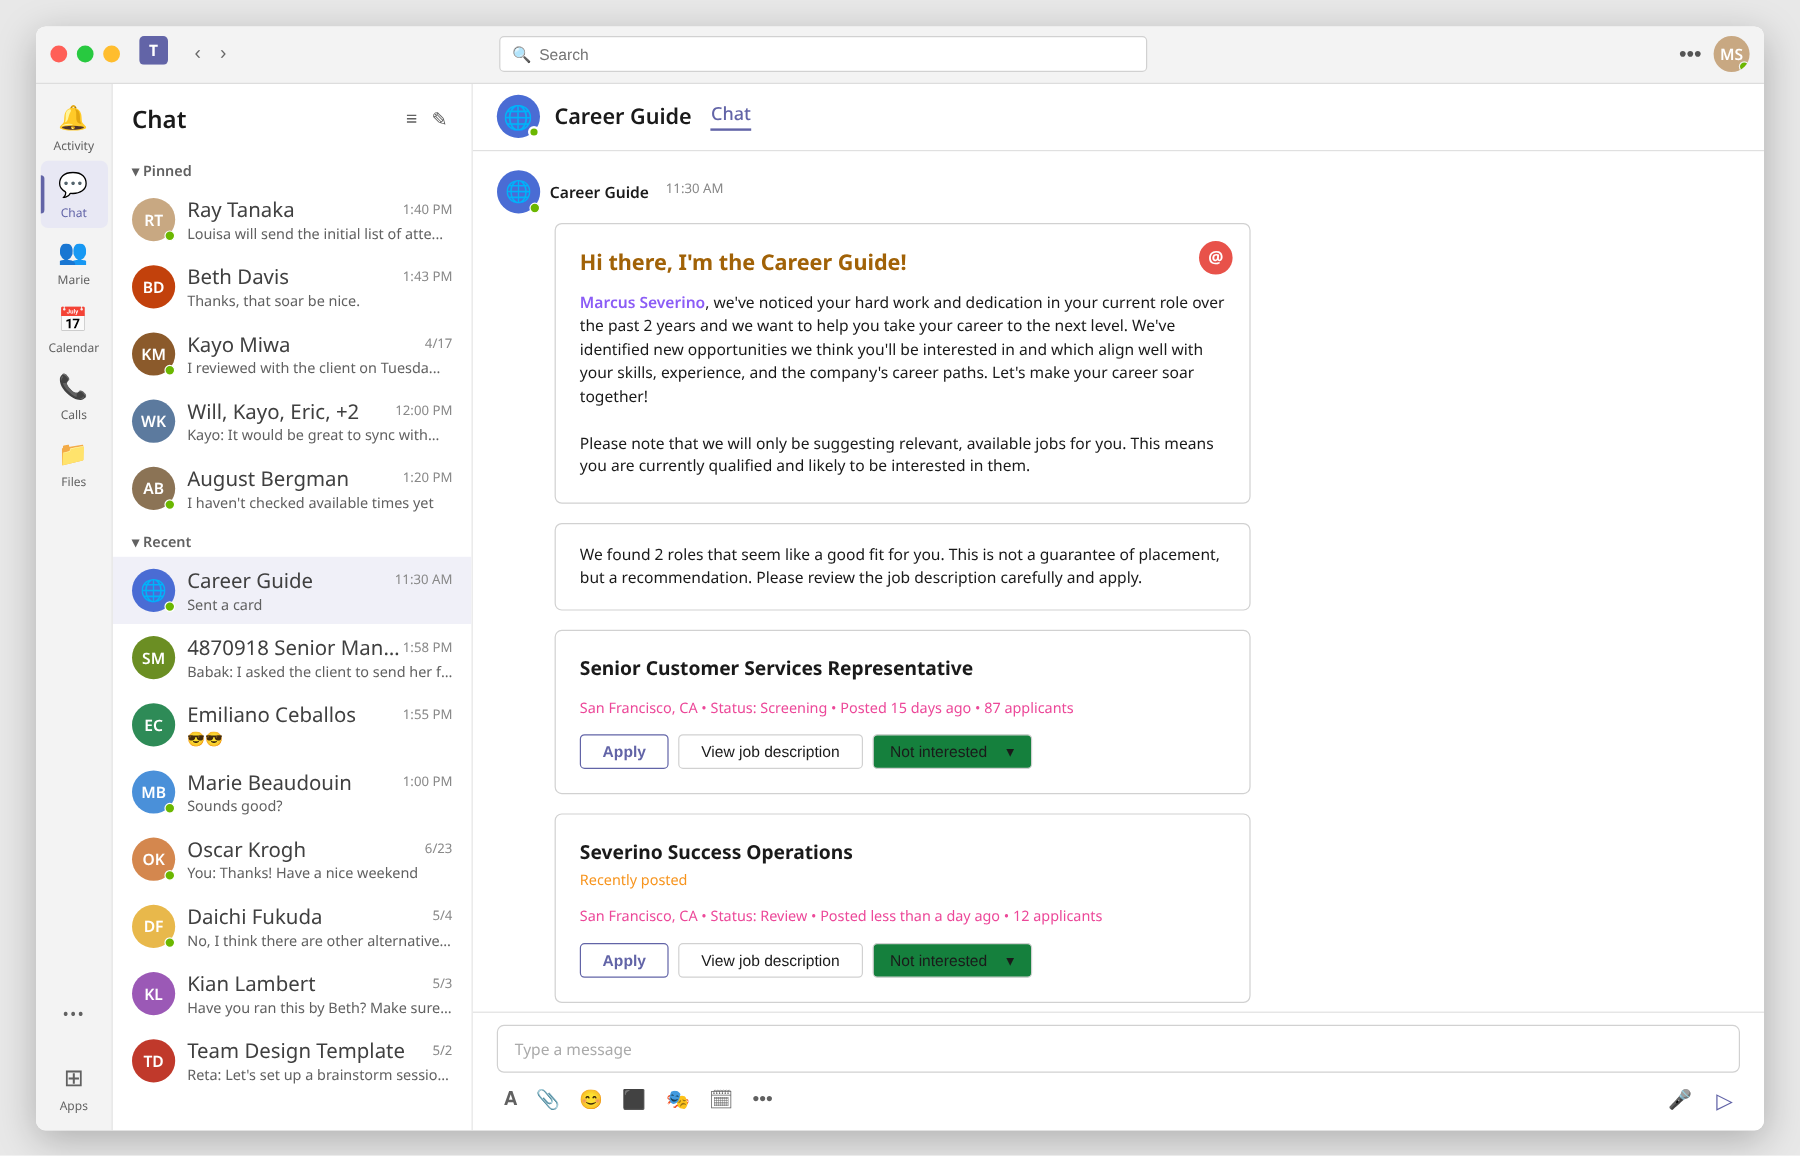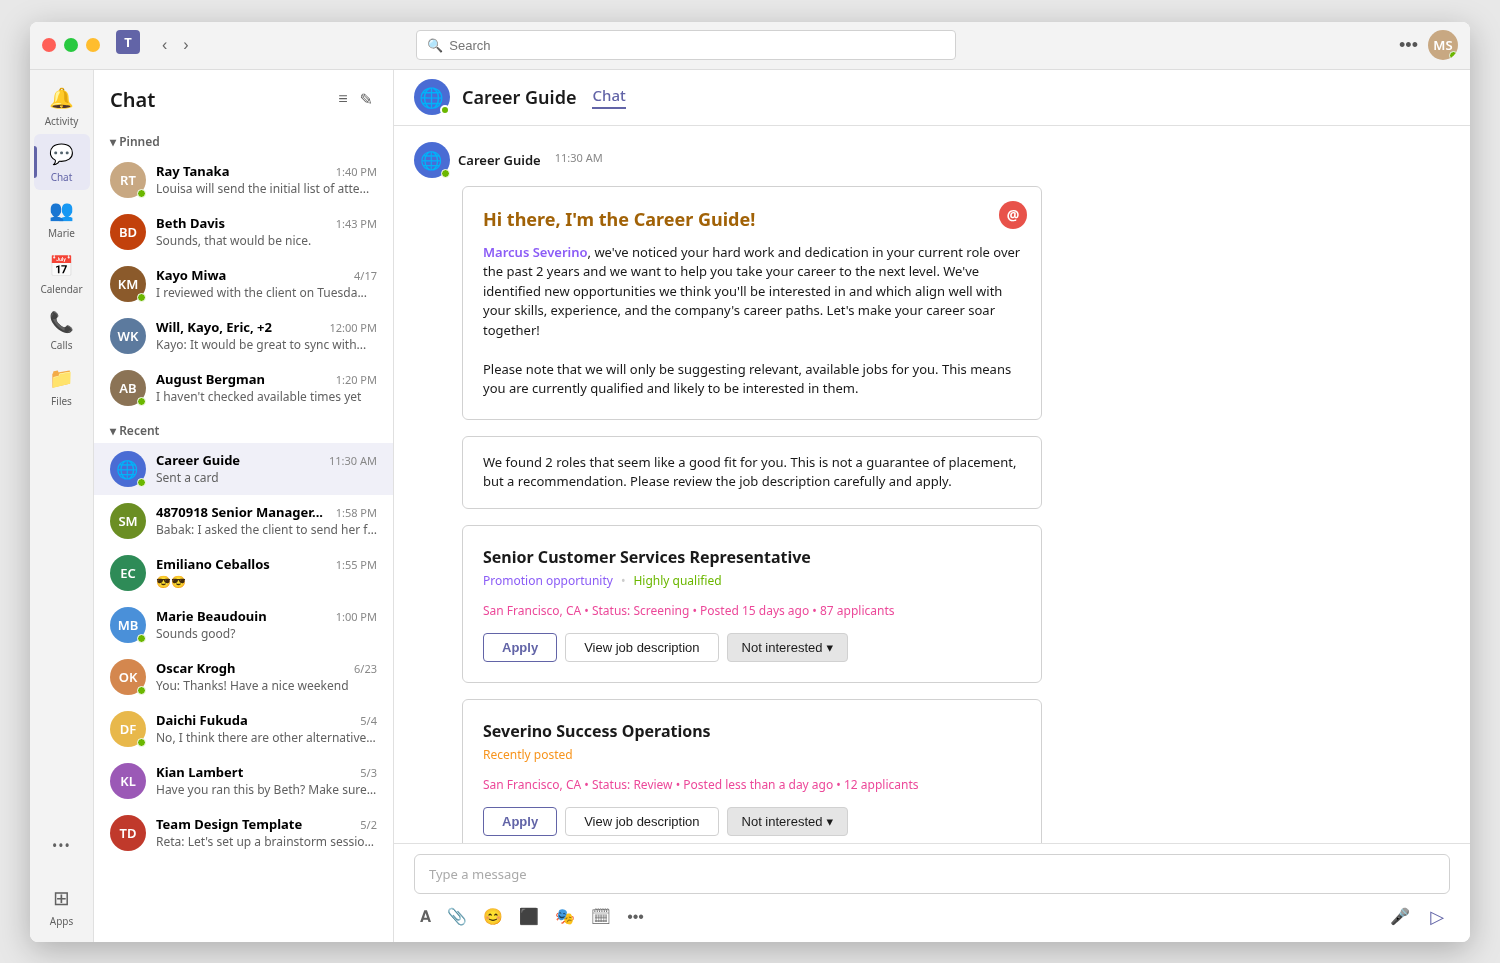--- a/index.html
+++ b/index.html
@@ -141,21 +141,21 @@
       color: #fff;
       position: relative;
       text-align: right;
     }
     .chat-avatar .online-dot {
       width: 9px; height: 9px; background: #6bb700; border-radius: 50%;
       position: absolute; bottom: 0; right: 0; border: 1.5px solid #fff;
     }
     .chat-info { flex: 1; min-width: 0; }
     .chat-name-row { display: flex; justify-content: space-between; align-items: center; }
-    .chat-name { font-size: 13px; font-weight: 700; color: #000000; white-space: nowrap; overflow: hidden; text-overflow: ellipsis; }
+    .chat-name { font-size: 17px; font-weight: 400; color: #404040; white-space: nowrap; overflow: hidden; text-overflow: ellipsis; }
     .chat-time { font-size: 11px; color: #888; flex-shrink: 0; }
     .chat-preview { font-size: 12px; color: #616161; white-space: nowrap; overflow: hidden; text-overflow: ellipsis; }
 
     
     .chat-area {
       flex: 1;
       display: flex;
       flex-direction: column;
       background: #fff;
       overflow: hidden;
@@ -262,29 +262,29 @@
       padding: 6px 18px;
       background: #fff;
       border: 1px solid #d1d1d1;
       border-radius: 4px;
       color: #1a1a1a;
       font-size: 13px;
       cursor: pointer;
     }
     .btn-not-interested {
       padding: 6px 14px;
-      background: #e5e5e5;
+      background: #15803d;
       border: 1px solid #d1d1d1;
       border-radius: 4px;
       color: #1a1a1a;
       font-size: 13px;
       cursor: pointer;
       display: flex;
       align-items: center;
-      gap: 4px;
+      gap: 16px;
     }
 
     .info-card {
       border: 1px solid #d1d1d1;
       border-radius: 6px;
       padding: 16px 20px;
       background: #fff;
       max-width: 580px;
       font-size: 13px;
       color: #1a1a1a;
@@ -433,21 +433,21 @@
           </div>
         </div>
 
         <div class="chat-item">
           <div class="chat-avatar" style="background:#c2410c;">BD</div>
           <div class="chat-info">
             <div class="chat-name-row">
               <span class="chat-name">Beth Davis</span>
               <span class="chat-time">1:43 PM</span>
             </div>
-            <div class="chat-preview">Sounds, that would be nice.</div>
+            <div class="chat-preview">Thanks, that soar be nice.</div>
           </div>
         </div>
 
         <div class="chat-item">
           <div class="chat-avatar" style="background:#8b5a2b;">
             KM
             <div class="online-dot"></div>
           </div>
           <div class="chat-info">
             <div class="chat-name-row">
@@ -625,25 +625,20 @@
 
         <div style="margin-left:48px;">
           <div class="info-card">
             <span>We found </span><span class="bold">2 roles</span><span> that seem like a good fit for you. This is not a guarantee of placement, but a recommendation. Please review the job description carefully and apply.</span>
           </div>
         </div>
 
         <div style="margin-left:48px;">
           <div class="job-card">
             <div class="job-card-title">Senior Customer Services Representative</div>
-            <div class="job-tags">
-              <span class="tag-promotion">Promotion opportunity</span>
-              <span style="color:#ccc;">•</span>
-              <span class="tag-qualified">Highly qualified</span>
-            </div>
             <div class="job-meta">San Francisco, CA • Status: Screening • Posted 15 days ago • 87 applicants</div>
             <div class="job-actions">
               <button class="btn-apply">Apply</button>
               <button class="btn-view">View job description</button>
               <button class="btn-not-interested">
                 <span>Not interested</span>
                 <span>▾</span>
               </button>
             </div>
           </div>

